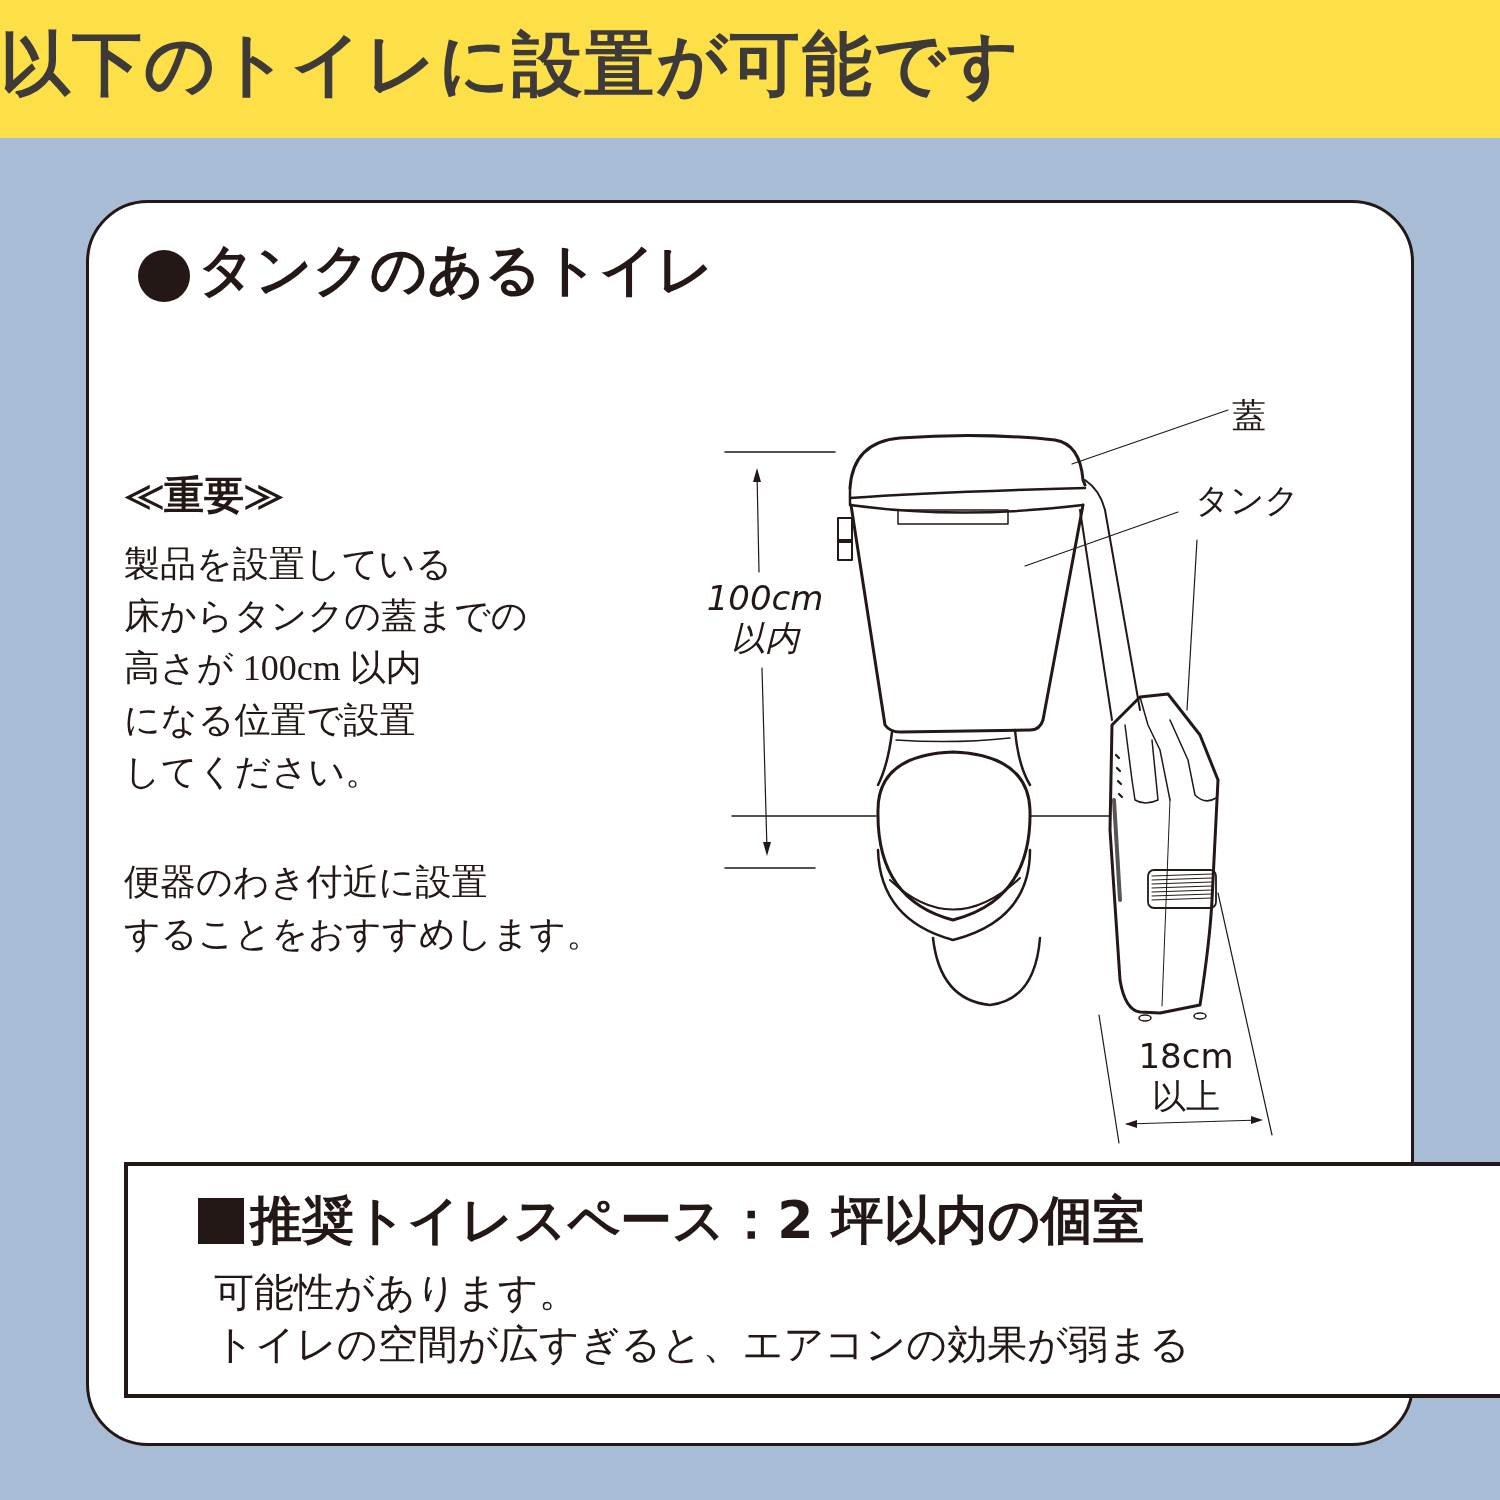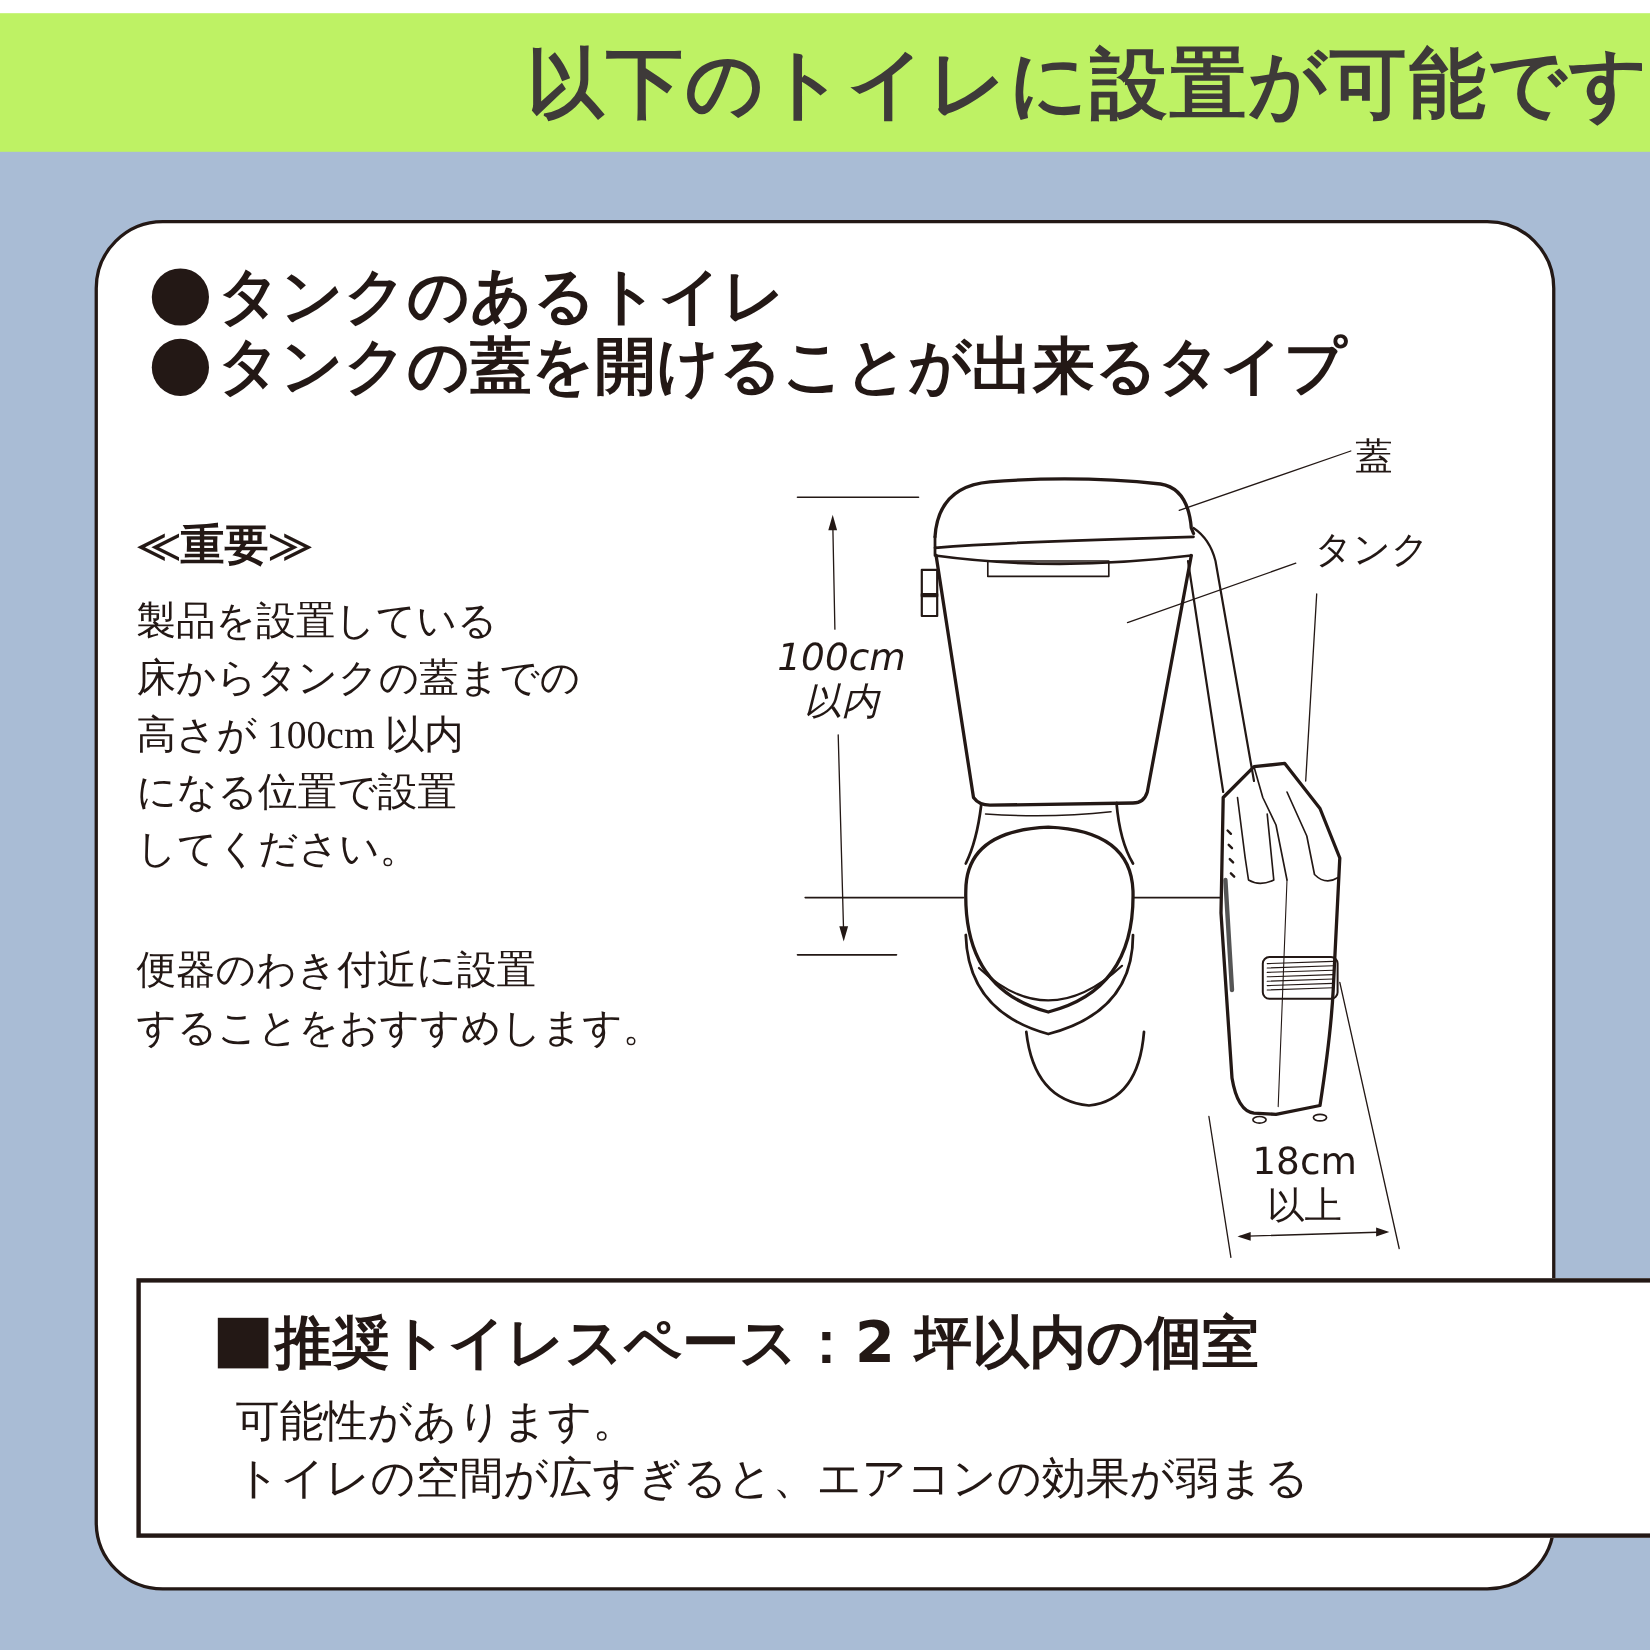--- a/index.html
+++ b/index.html
@@ -3,43 +3,43 @@
 <meta charset="utf-8">
 <style>
   html, body { margin: 0; padding: 0; }
   body {
     width: 1500px; height: 1500px; position: relative; overflow: hidden;
     background: #ffffff;
     font-family: "DejaVu Sans", "Liberation Sans", sans-serif;
     color: #231815;
   }
   .header {
-    position: absolute; left: 0; top: 12px; width: 1500px; height: 138px;
-    background: #bef264;
-    display: flex; align-items: center; justify-content: flex-end;
+    position: absolute; left: 0; top: 0; width: 1500px; height: 138px;
+    background: #fde047;
+    display: flex; align-items: center; justify-content: flex-start;
   }
   .header-title {
     font-size: 70px; font-weight: bold; color: #3e3a39;
     letter-spacing: 2px; margin-top: -8px;
   }
   .bg {
     position: absolute; left: 0; top: 138px; width: 1500px; height: 1362px;
     background: #a9bcd5;
   }
   .panel {
     position: absolute; left: 86px; top: 200px; width: 1328px; height: 1246px;
     background: #ffffff; border: 3px solid #231815; border-radius: 62px;
     box-sizing: border-box;
   }
   .bullets {
     position: absolute; left: 138px; top: 238px;
   }
   .bullet-line {
     font-size: 56px; font-weight: bold; line-height: 64px; white-space: nowrap;
-    display: flex; align-items: center;
+    display: flex; align-items: flex-end;
   }
   .bullet-dot {
     display: inline-block; width: 52px; height: 52px; border-radius: 50%;
     background: #231815; margin-right: 8px;
   }
   .important {
     position: absolute; left: 124px; top: 466px; font-family: Liberation Serif, serif;
   }
   .important-heading { font-size: 40px; font-weight: bold; line-height: 60px; }
   .important-body { margin-top: 12px; }
@@ -75,24 +75,20 @@
 </div>
 
 <div class="bg"></div>
 
 <div class="panel"></div>
 
 <div class="bullets">
   <div class="bullet-line">
     <span class="bullet-dot"></span>
     <span>タンクのあるトイレ</span>
-  </div>
-  <div class="bullet-line">
-    <span class="bullet-dot"></span>
-    <span>タンクの蓋を開けることが出来るタイプ</span>
   </div>
 </div>
 
 <div class="important">
   <div class="important-heading">≪重要≫</div>
   <div class="important-body">
     <div class="text-line">製品を設置している</div>
     <div class="text-line">床からタンクの蓋までの</div>
     <div class="text-line">高さが 100cm 以内</div>
     <div class="text-line">になる位置で設置</div>

